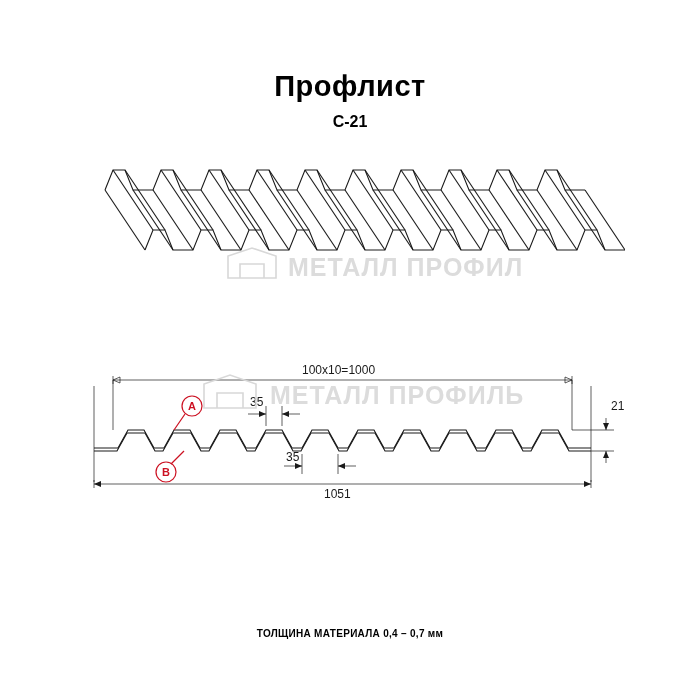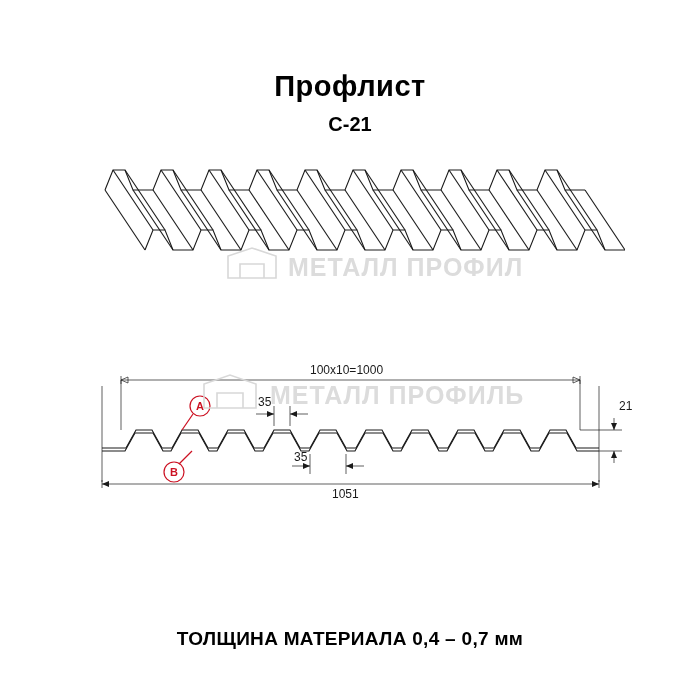--- a/index.html
+++ b/index.html
@@ -30,21 +30,21 @@
     font-size: 29px;
     font-weight: bold;
     letter-spacing: 0.5px;
   }
   .subtitle {
     position: absolute;
     top: 103px;
     left: 0;
     width: 700px;
     text-align: center;
-    font-size: 20px;
+    font-size: 16px;
     font-weight: bold;
   }
   .iso-wrap {
     position: absolute;
     top: 150px;
     left: 85px;
     width: 540px;
     height: 120px;
   }
   .watermark-top {
@@ -59,31 +59,31 @@
     position: absolute;
     top: 352px;
     left: 198px;
     width: 330px;
     height: 66px;
     pointer-events: none;
   }
   .drawing-wrap {
     position: absolute;
     top: 352px;
-    left: 80px;
+    left: 72px;
     width: 560px;
     height: 150px;
   }
   .footer {
     position: absolute;
     top: 618px;
     left: 0;
     width: 700px;
     text-align: center;
-    font-size: 19px;
+    font-size: 10px;
     font-weight: bold;
     letter-spacing: 0.3px;
   }
   svg { display: block; }
   .ln { fill: none; stroke: #1a1a1a; stroke-width: 1.1; }
   .ln-ext { fill: none; stroke: #1a1a1a; stroke-width: 0.7; }
   .red { fill: none; stroke: #cc1122; stroke-width: 1.2; }
   .redtxt { fill: #cc1122; font-family: "Liberation Sans", sans-serif; font-size: 11px; font-weight: bold; }
   .dimtxt { fill: #1a1a1a; font-family: "Liberation Sans", sans-serif; font-size: 12px; }
   .wm { fill: none; stroke: #d8d8d8; stroke-width: 1.6; }

